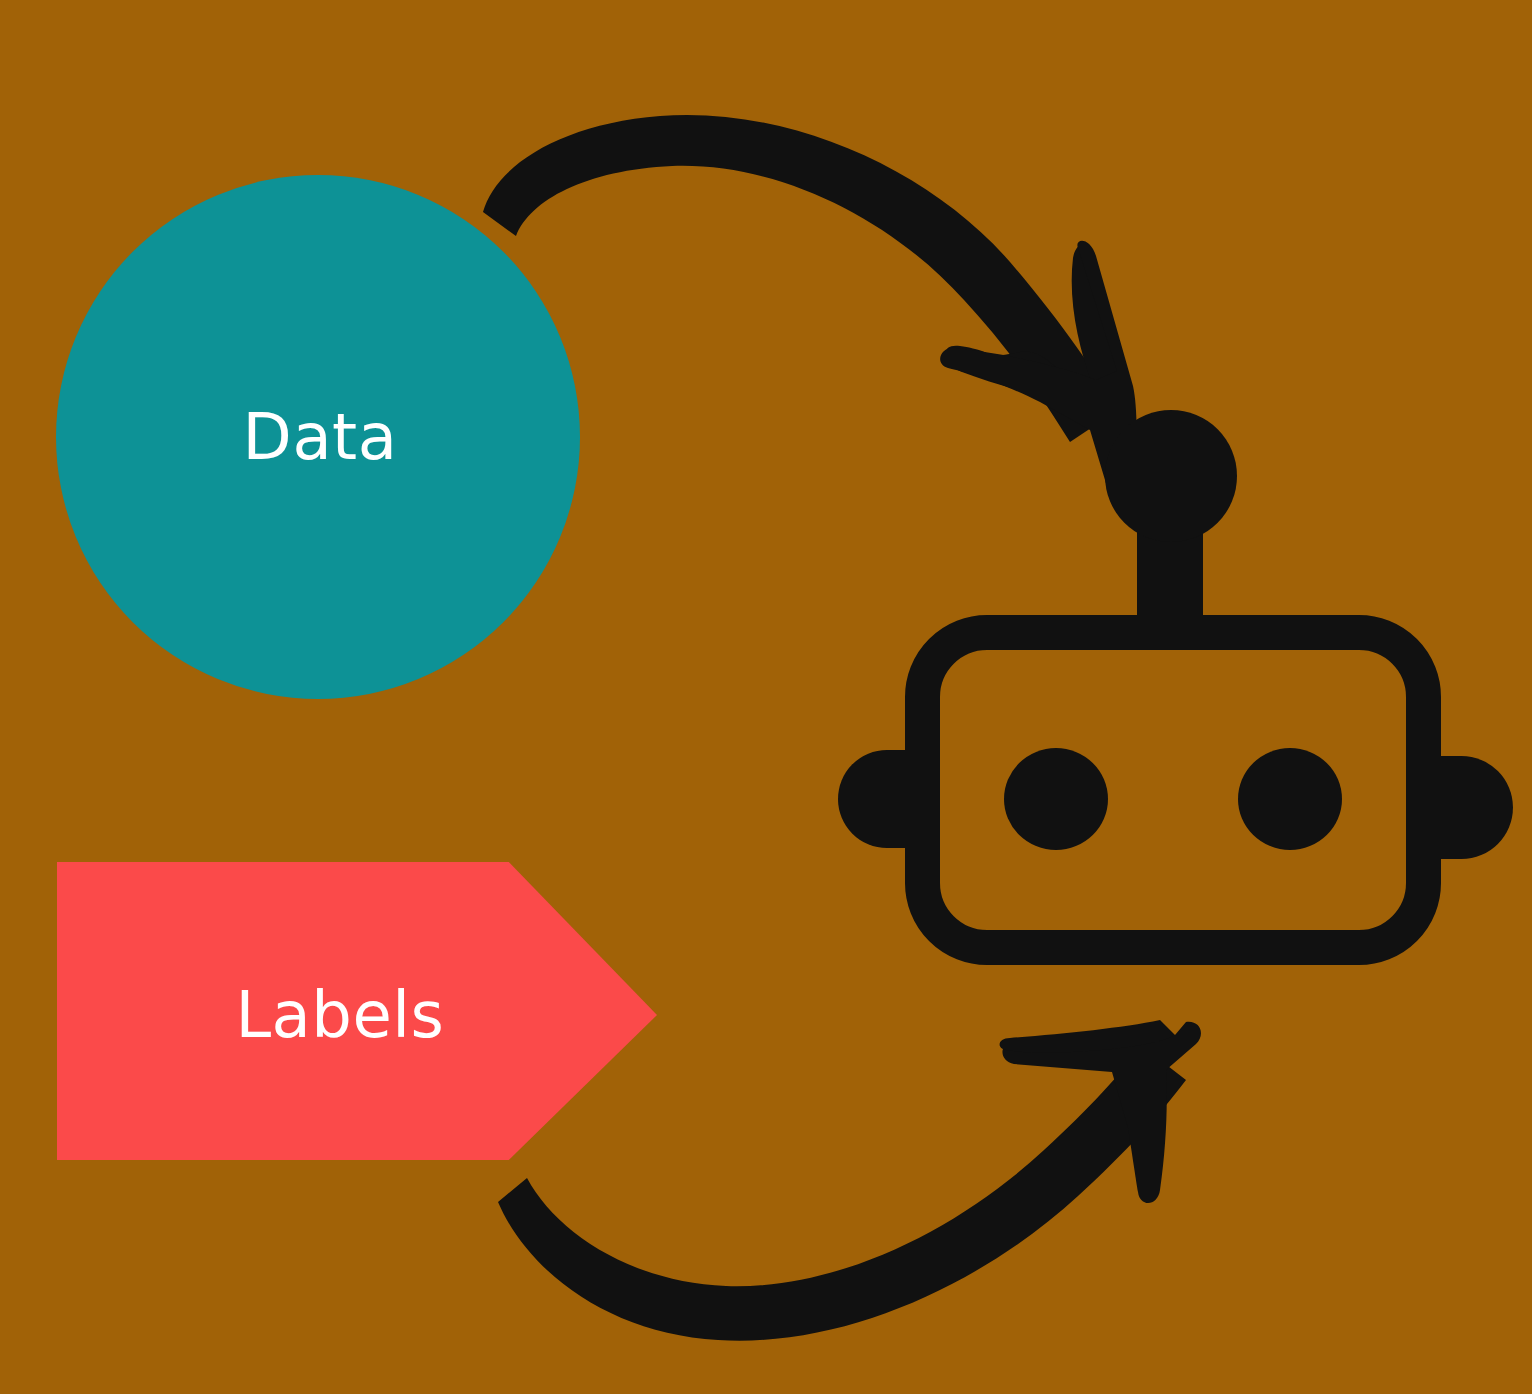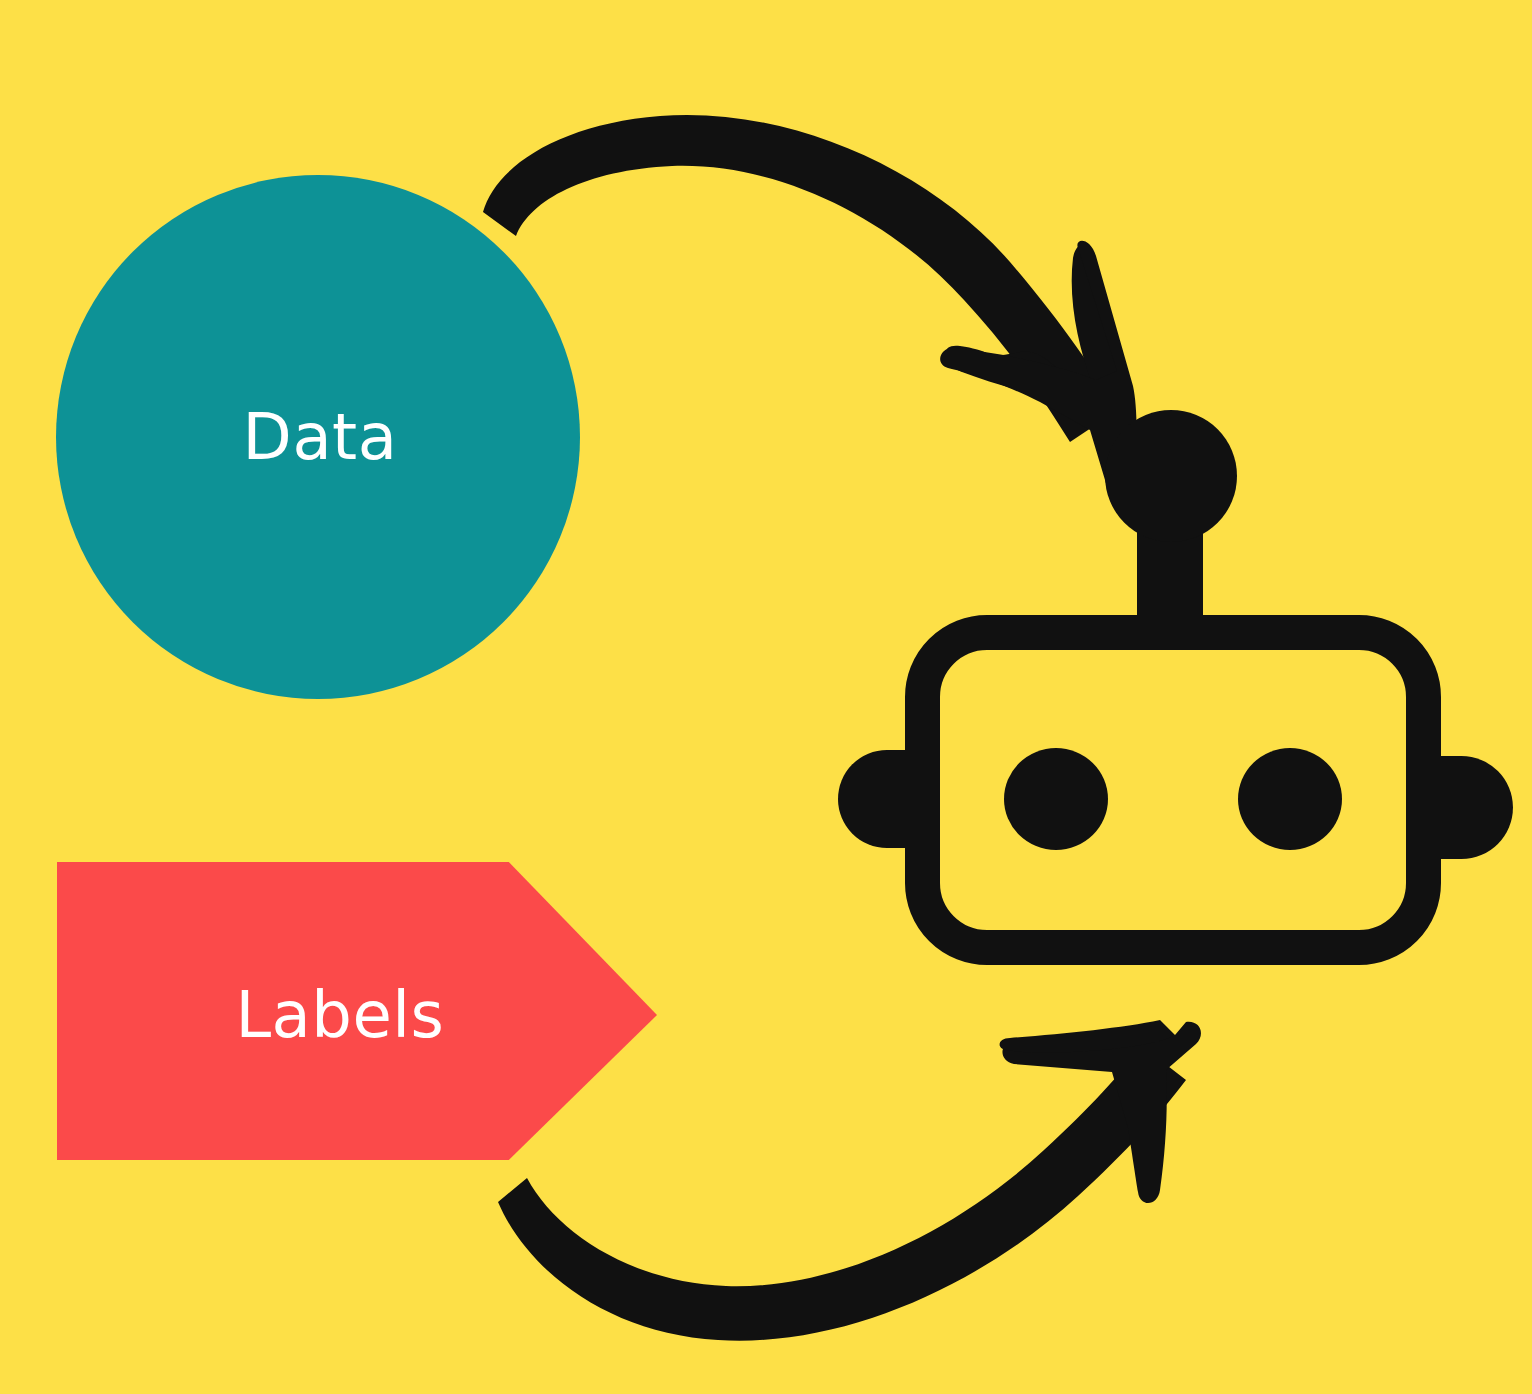--- a/index.html
+++ b/index.html
@@ -28,21 +28,21 @@
   }
   .node-label {
     font-family: "DejaVu Sans", sans-serif;
     font-weight: 400;
     letter-spacing: 0.5px;
   }
 </style>
 </head>
 <body>
 
-<div id="stage" style="background: #fde047; width: 1532px; height: 1394px;">
+<div id="stage" style="background: #a16207; width: 1532px; height: 1394px;">
 
   <svg id="diagram-svg" viewBox="0 0 1532 1394" xmlns="http://www.w3.org/2000/svg">
 
     <g>
       <circle id="data-circle" cx="318" cy="437" r="262" fill="#0D9296"></circle>
       <text id="data-text" class="node-label" x="320" y="437" text-anchor="middle" dominant-baseline="central" font-size="64" font-family="DejaVu Sans, sans-serif" fill="#ffffff">Data</text>
     </g>
 
     <g>
       <polygon id="labels-shape" points="57,862 508.8,862 657,1015 508.8,1160 57,1160" fill="#FB4A4A"></polygon>

